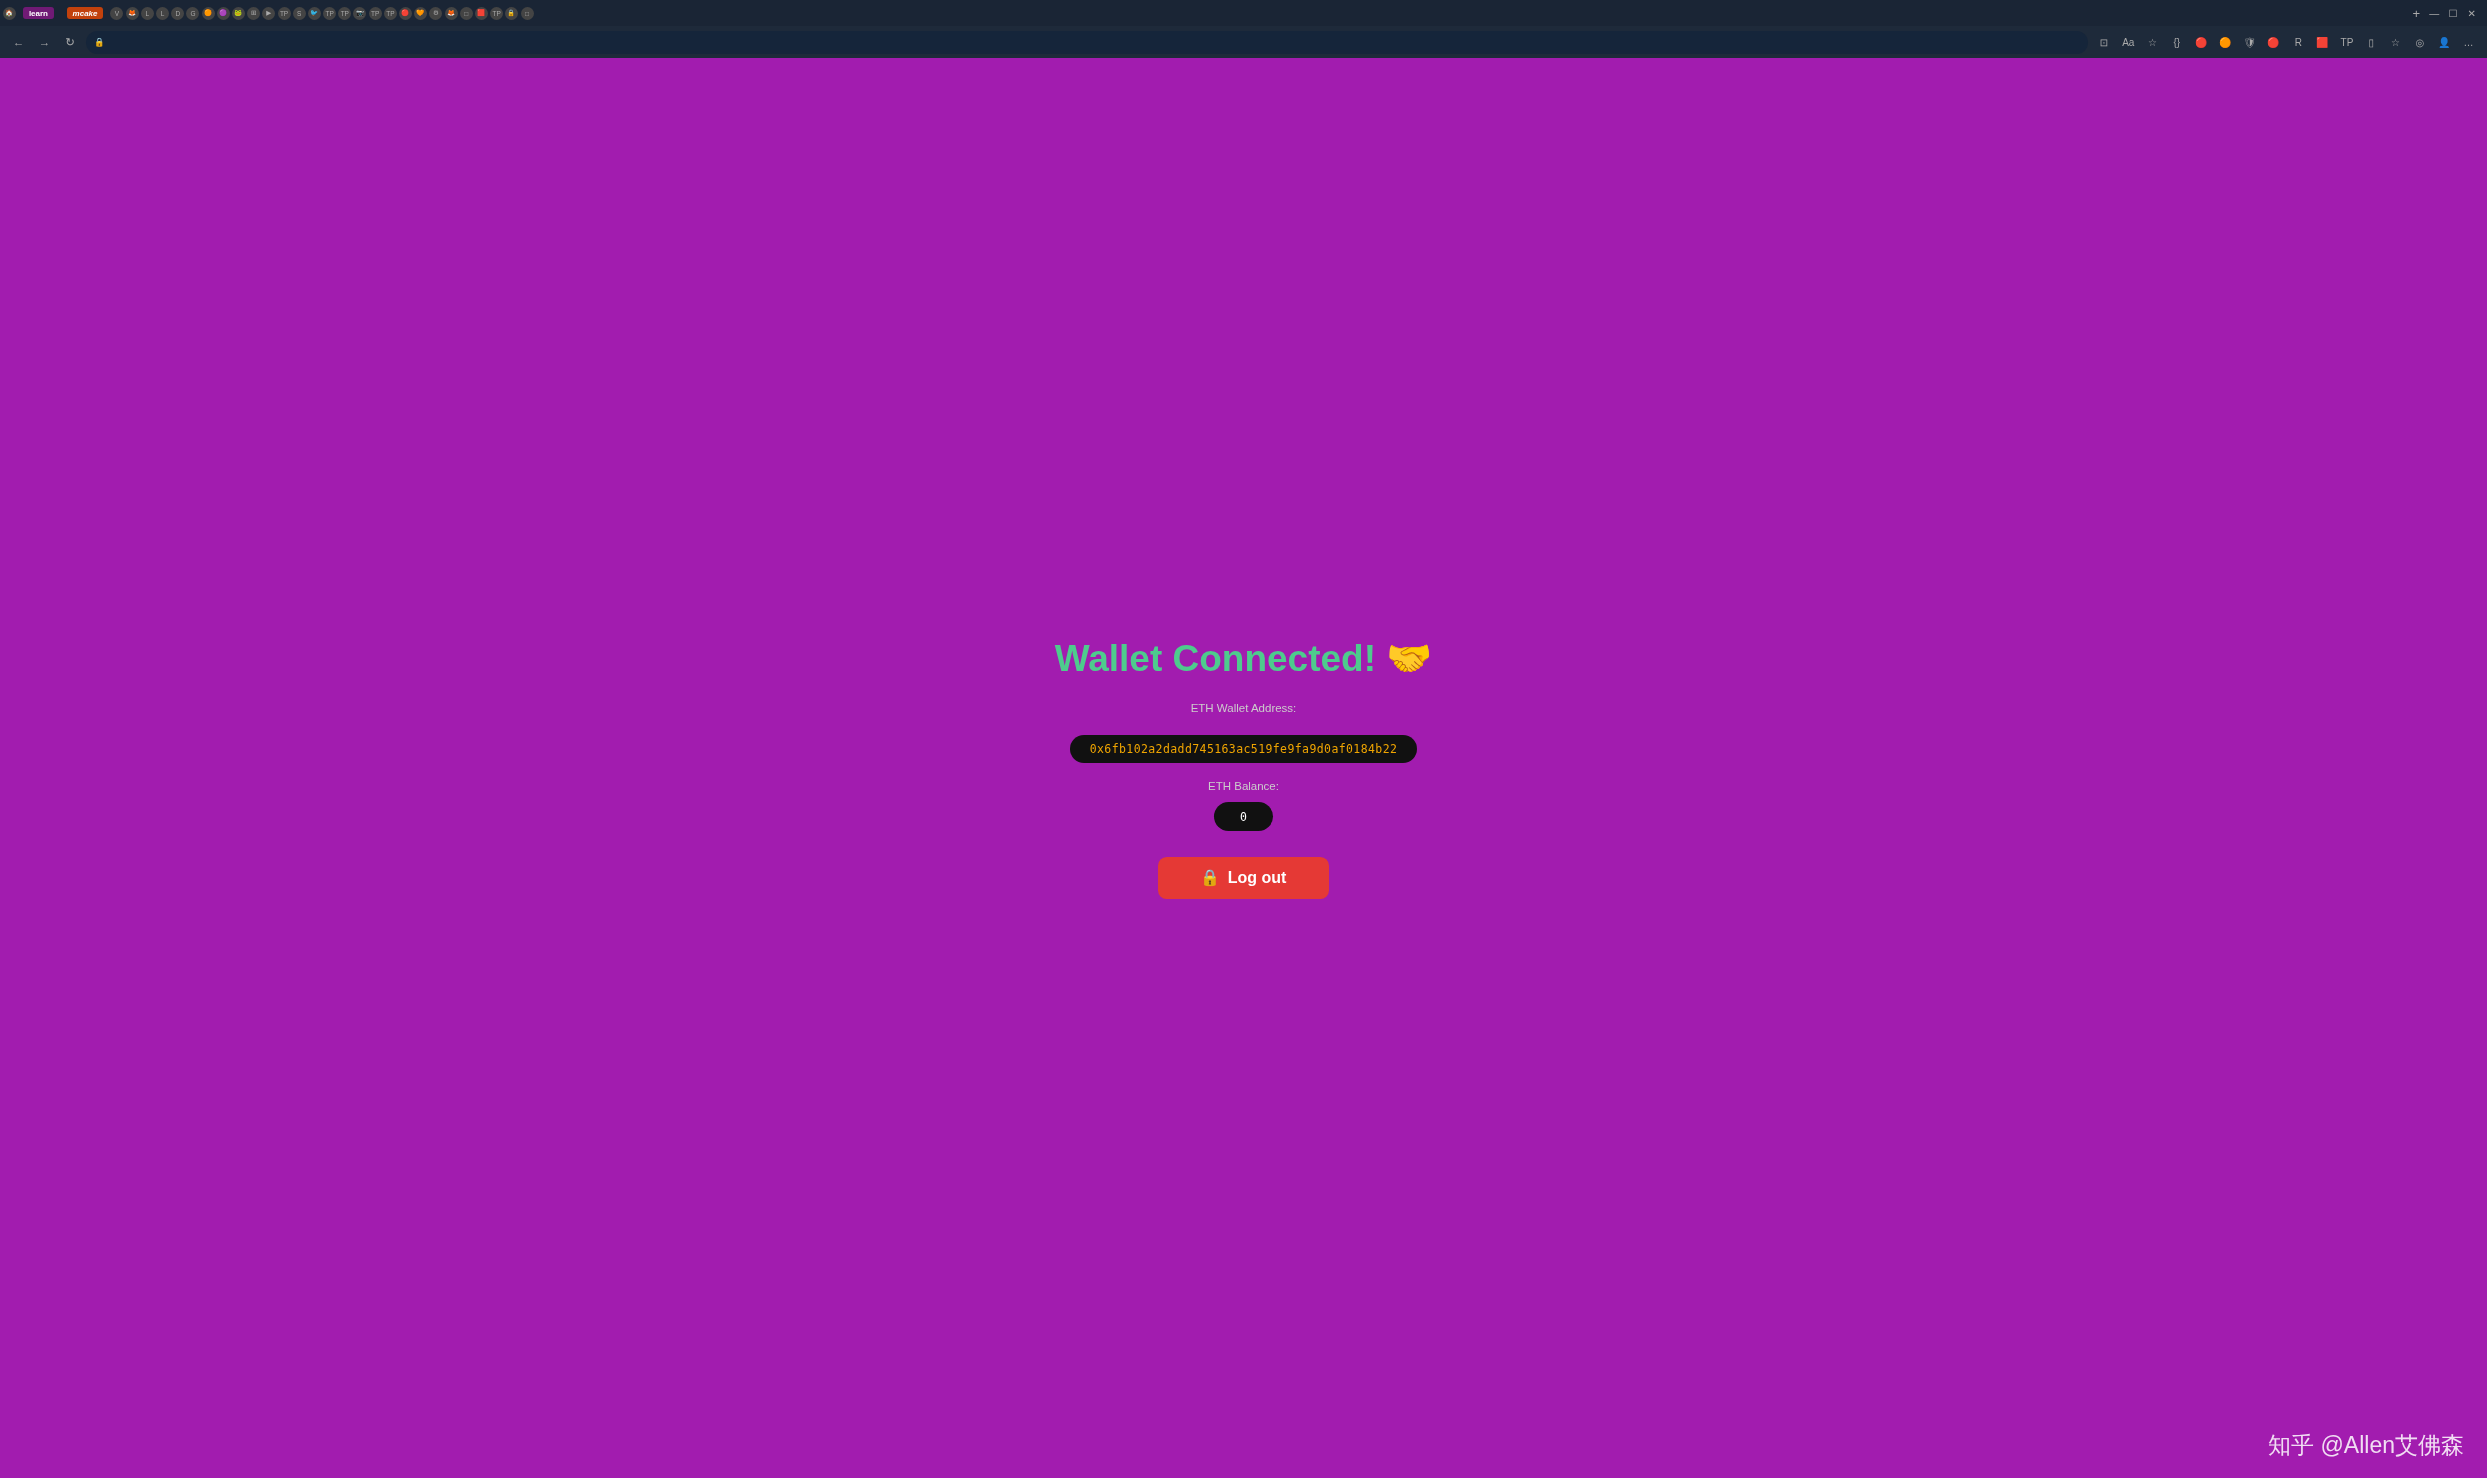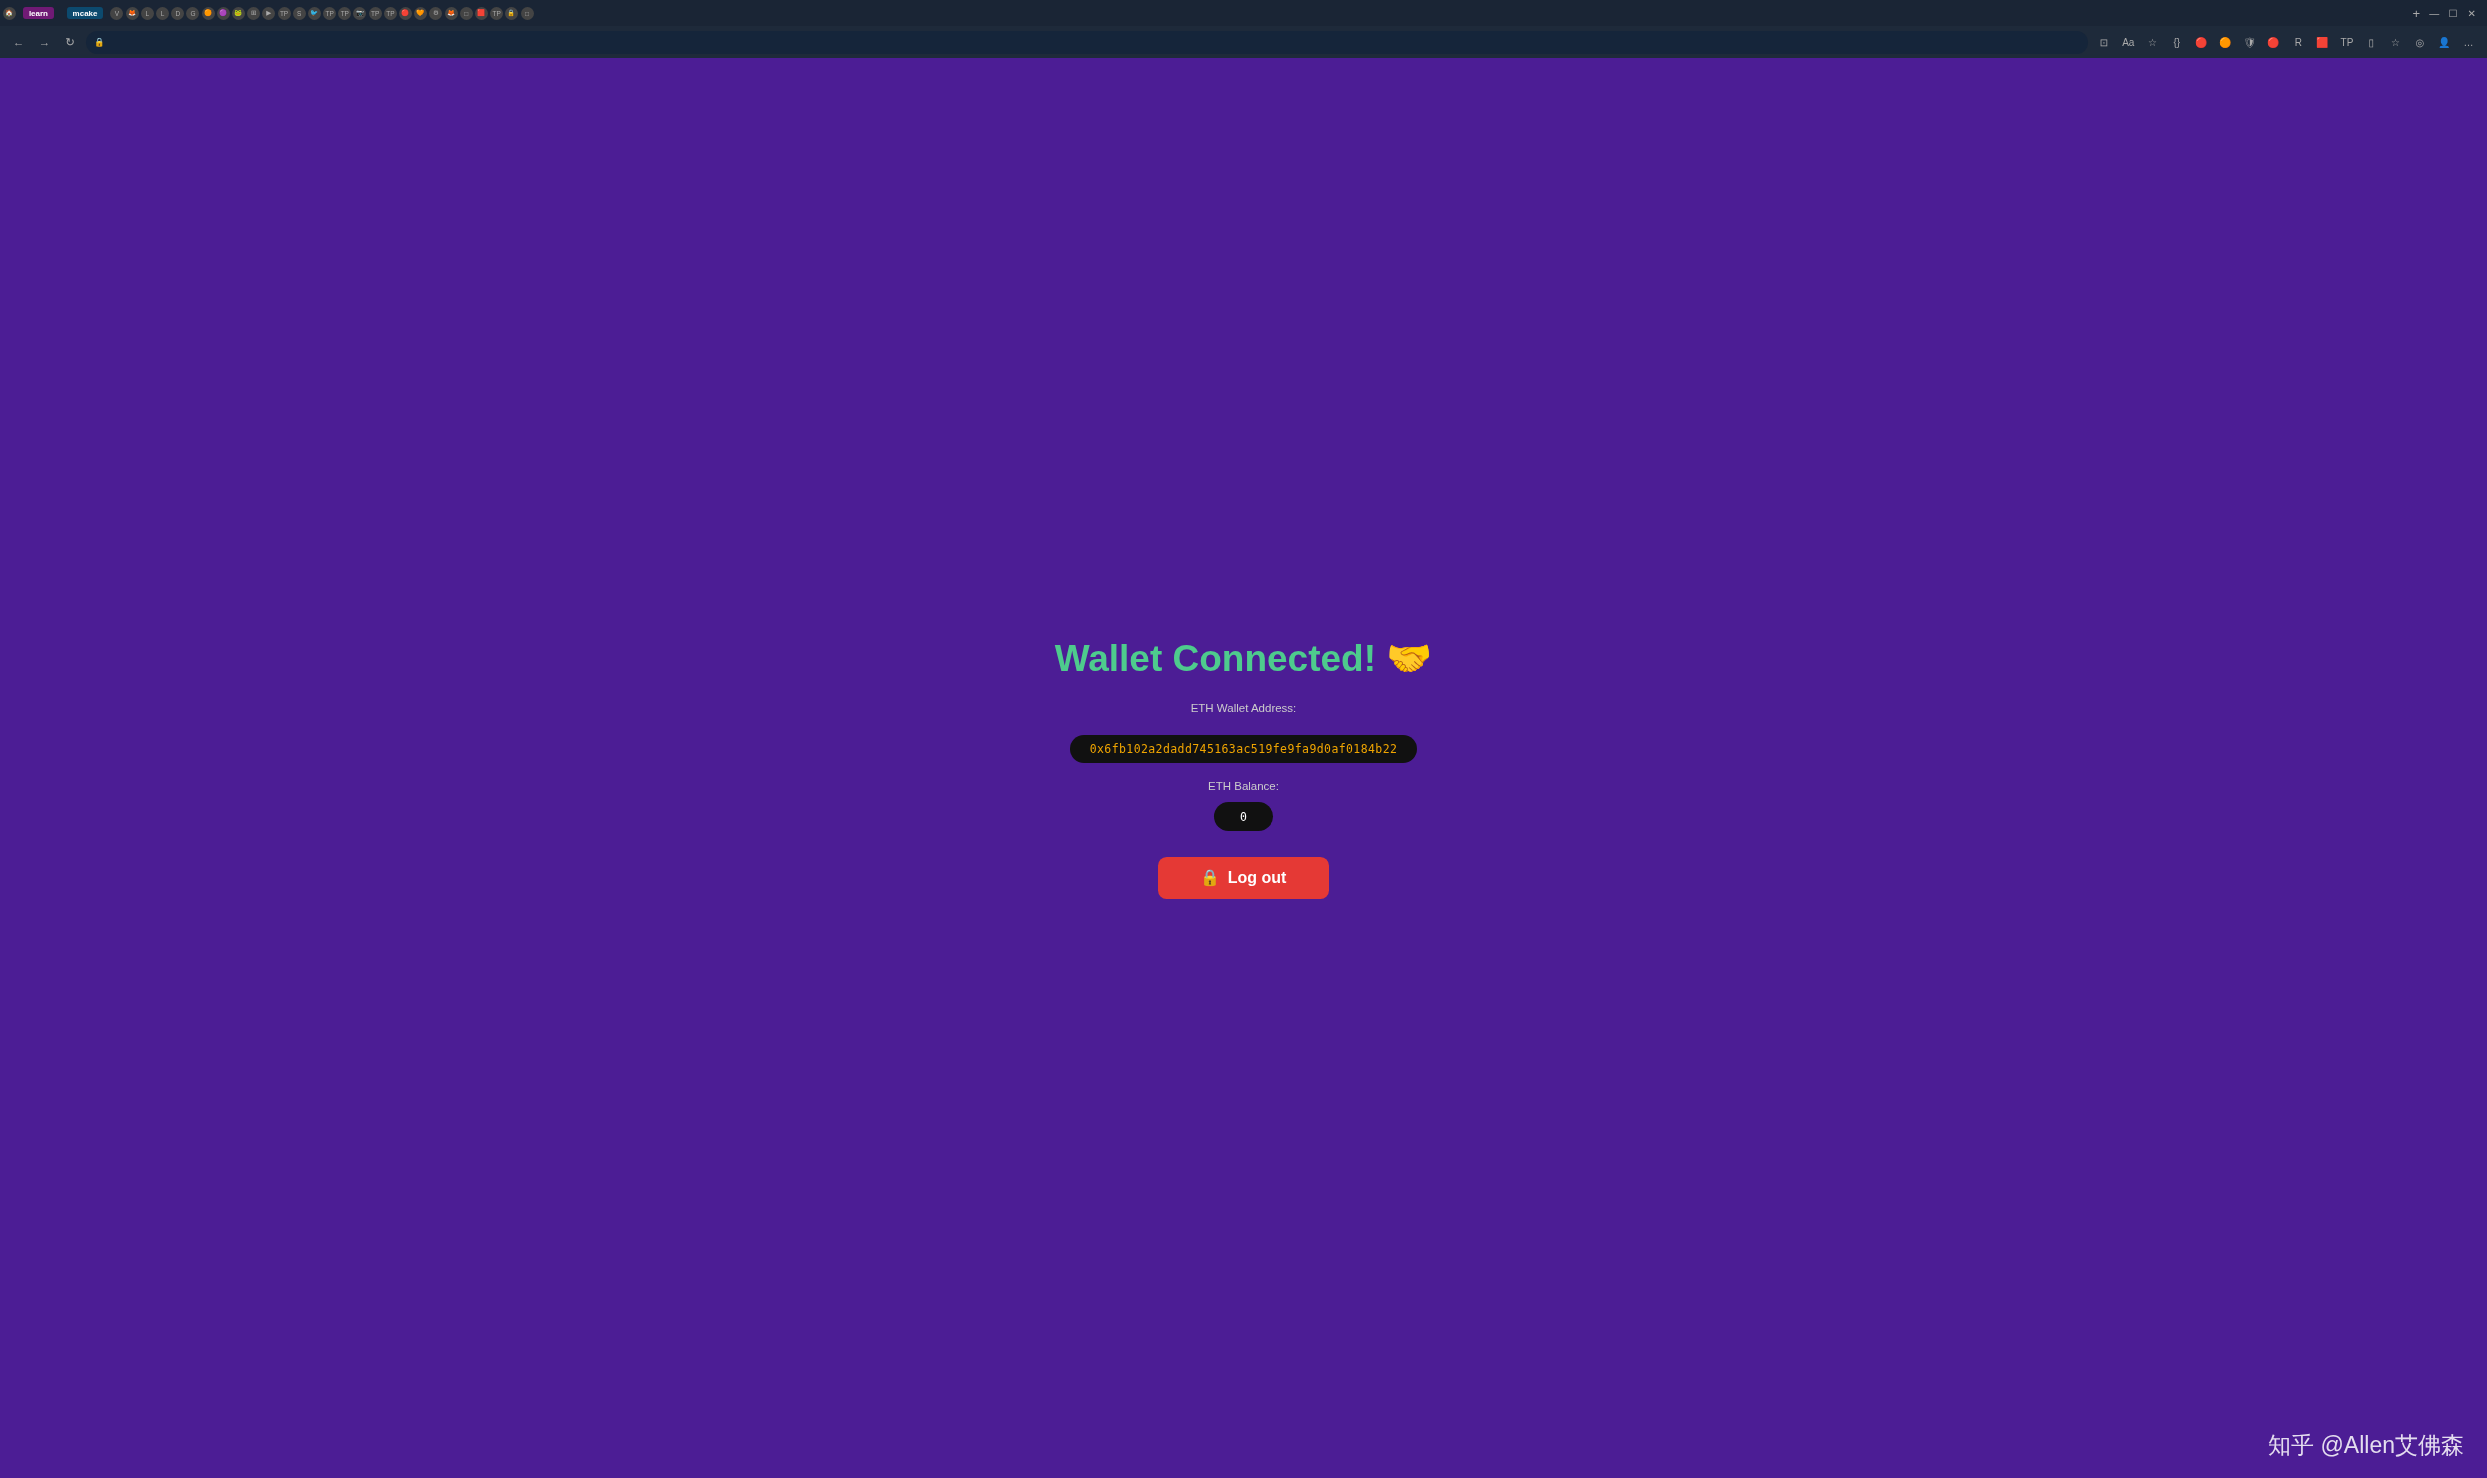--- a/index.html
+++ b/index.html
@@ -49,26 +49,27 @@
     .tab-label-learn {
       background: #701a75;
       color: #fff;
       padding: 1.4px 5.8px;
       border-radius: 2.9px;
       font-size: 8px;
       font-weight: 600;
     }
 
     .tab-label-mcake {
-      background: #0c4a6e;
+      background: #c2410c;
       color: #fff;
       padding: 1.4px 5.8px;
       border-radius: 2.9px;
       font-size: 8px;
       font-weight: 600;
+      font-style: italic;
     }
 
     .tab-icons-row {
       display: flex;
       align-items: center;
       gap: 2.2px;
       flex: 1;
       overflow: hidden;
     }
 
@@ -179,21 +180,21 @@
       border-radius: 50%;
     }
 
     
     .page-content {
       flex: 1;
       display: flex;
       flex-direction: column;
       align-items: center;
       justify-content: center;
-      background: #4c1d95;
+      background: #a21caf;
       position: relative;
       padding: 29px 14.4px;
     }
 
     .wallet-connected-title {
       font-size: 37px;
       font-weight: 700;
       color: #4ecb8d;
       margin-bottom: 21.6px;
       text-align: center;

